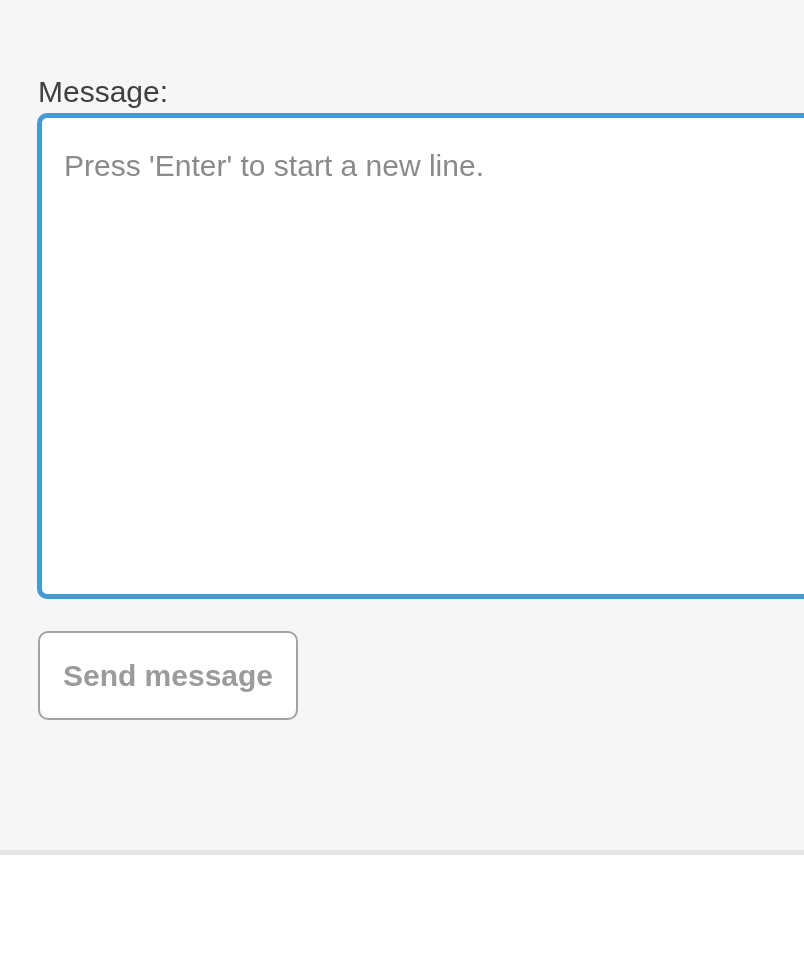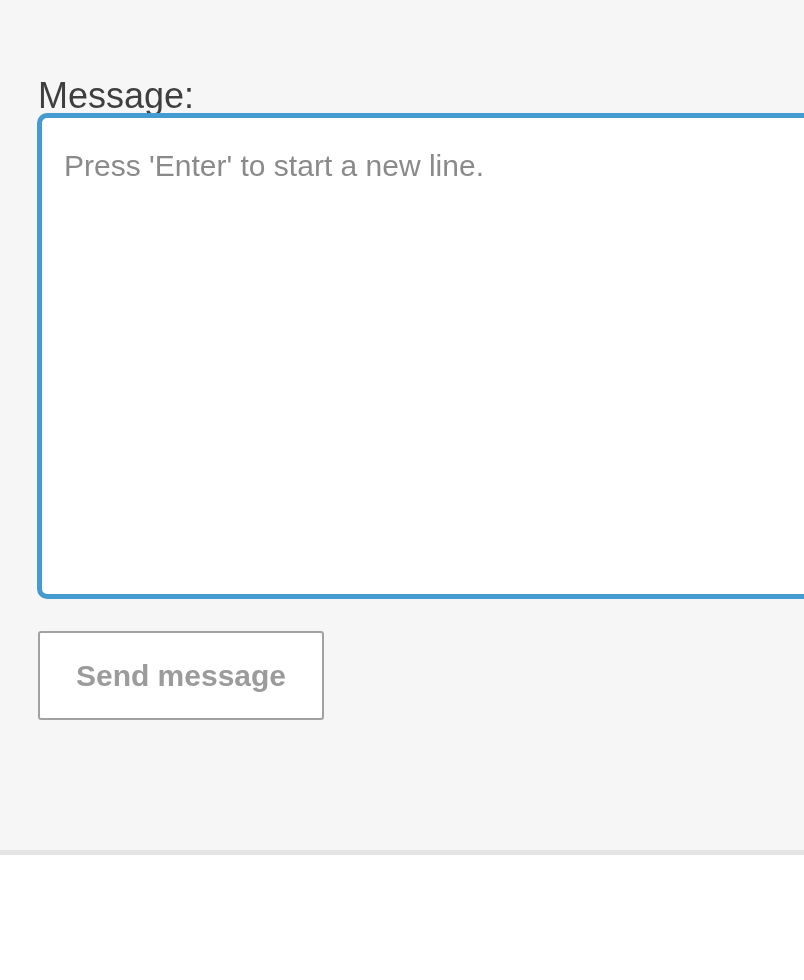--- a/index.html
+++ b/index.html
@@ -34,21 +34,21 @@
     left: 0;
     top: 0;
     width: 804px;
     height: 850px;
     background: var(--page-bg);
   }
   .msg-label {
     position: absolute;
     left: 38px;
     top: 75px;
-    font-size: 36px;
+    font-size: 30px;
     color: var(--label-text);
     white-space: nowrap;
   }
   .msg-input {
     position: absolute;
     left: 37px;
     top: 113px;
     width: 790px; 
     height: 486px;
     border: 5px solid var(--focus-border);
@@ -64,25 +64,25 @@
     display: block;
   }
   .msg-input::placeholder {
     color: var(--placeholder-text);
     opacity: 1;
   }
   .send-btn {
     position: absolute;
     left: 38px;
     top: 631px;
-    width: 286px;
+    width: 260px;
     height: 89px;
     background: var(--button-bg);
     border: 2px solid var(--button-border);
-    border-radius: 3px;
+    border-radius: 10px;
     font-family: "Liberation Sans", sans-serif;
     font-size: 30px;
     font-weight: bold;
     color: var(--button-text);
     display: flex;
     align-items: center;
     justify-content: center;
     cursor: pointer;
     padding: 0;
   }

